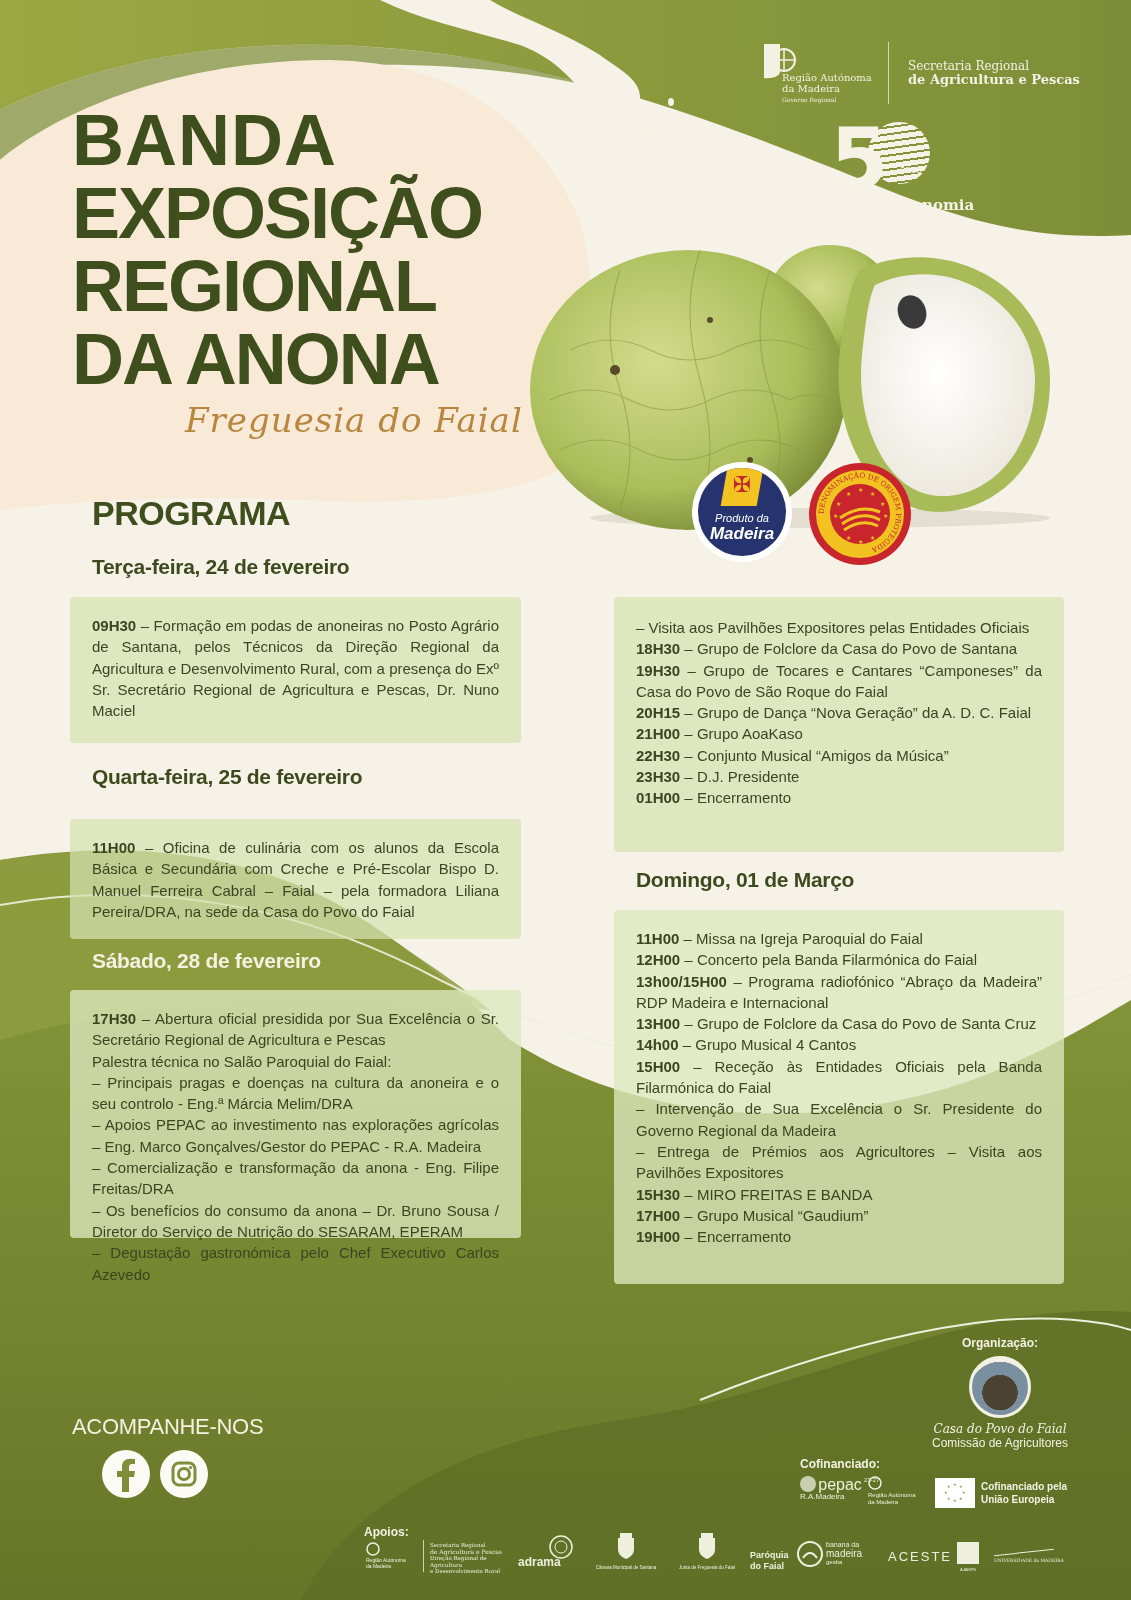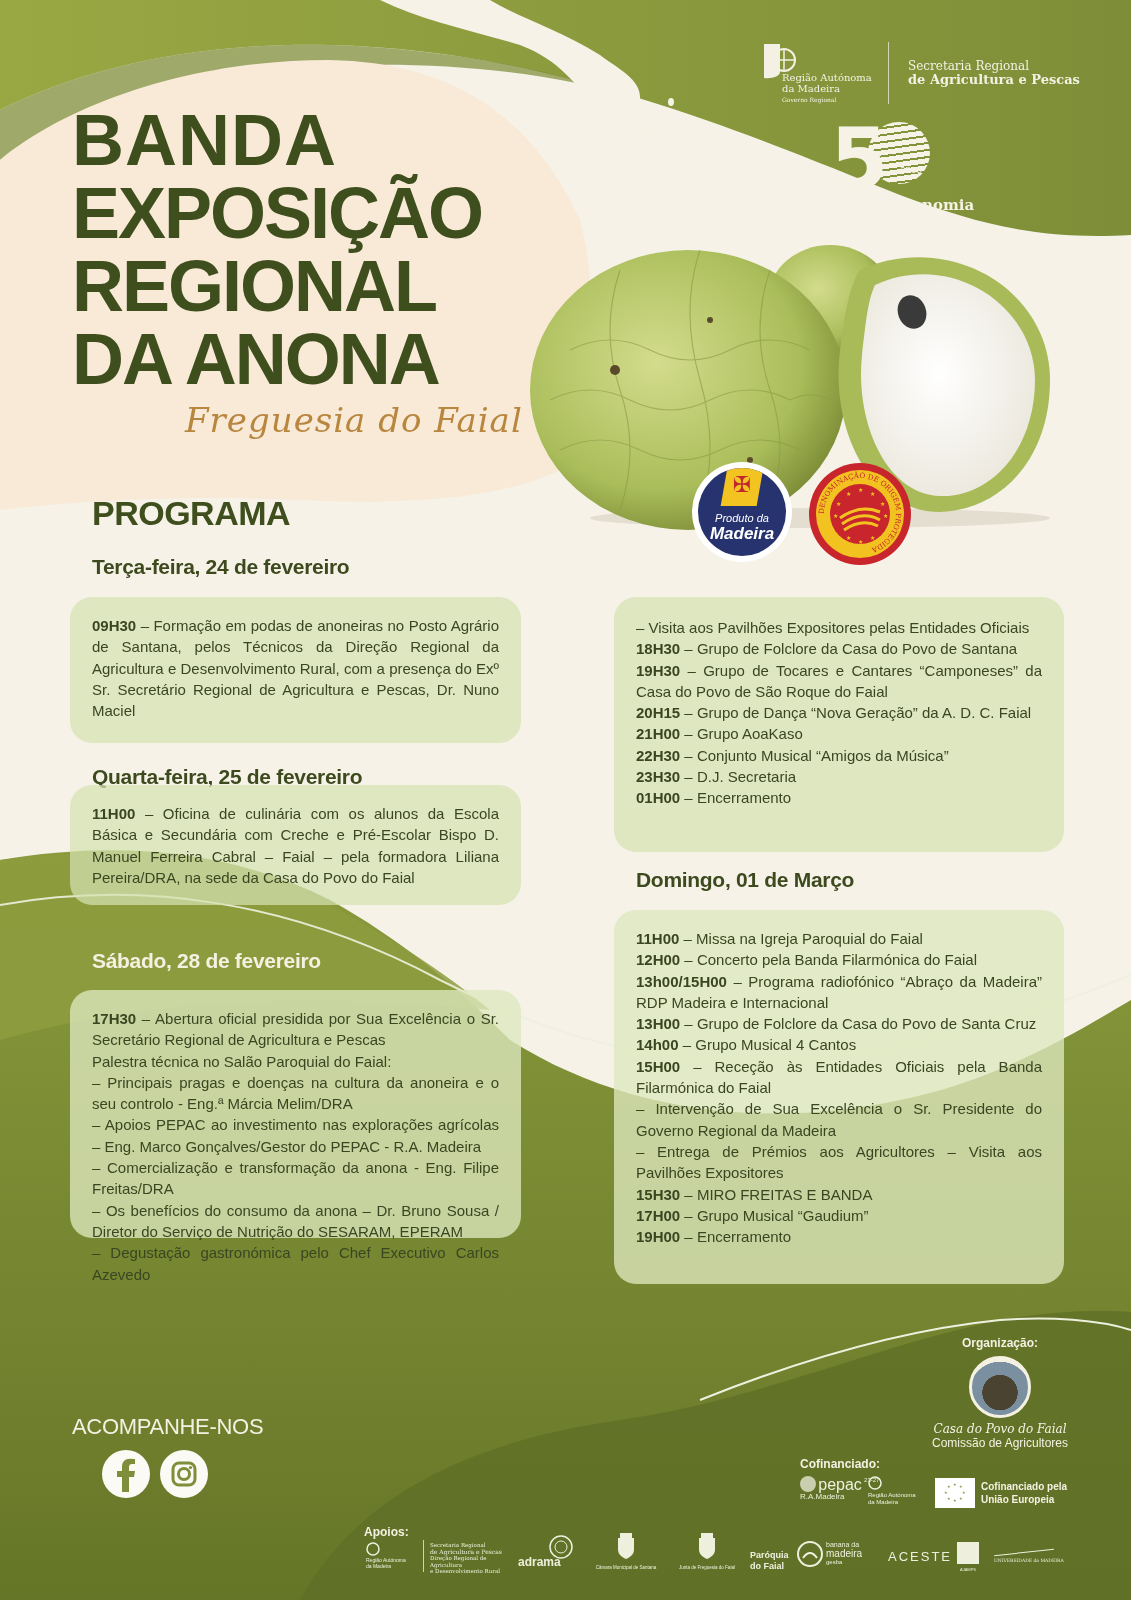--- a/index.html
+++ b/index.html
@@ -30,21 +30,21 @@
   .badge1 .in{position:absolute;left:6px;top:6px;width:88px;height:88px;border-radius:50%;background:#27336e;overflow:hidden;color:#fff;text-align:center;}
   .badge1 .flag{position:absolute;left:26px;top:0;width:36px;height:38px;background:#f2c321;transform:skewX(-10deg);}
   .badge1 .cross{position:absolute;left:33px;top:6px;width:22px;height:22px;color:#c0282d;font-size:22px;line-height:22px;font-weight:bold;}
   .badge1 .t1{position:absolute;left:0;width:88px;top:44px;font-size:11px;font-style:italic;}
   .badge1 .t2{position:absolute;left:0;width:88px;top:56px;font-size:17px;font-style:italic;font-weight:bold;}
   .badge2{left:808px;top:462px;width:104px;height:104px;}
   
   .prog-title{left:92px;top:494px;font-size:34px;font-weight:bold;color:#3f4e1d;letter-spacing:-0.5px;}
   .day{font-size:21px;font-weight:bold;color:#3d4a1e;letter-spacing:-0.3px;white-space:nowrap;}
   .day.light{color:#f4f1e2;}
-  .card{background:rgba(214,226,178,.72);border-radius:22px;box-sizing:border-box;padding:18px 22px 18px 22px;font-size:15px;line-height:21.3px;color:#3a4621;text-align:justify;}
+  .card{background:rgba(214,226,178,.72);border-radius:4px;box-sizing:border-box;padding:18px 22px 18px 22px;font-size:15px;line-height:21.3px;color:#3a4621;text-align:justify;}
   .card p{margin:0;}
   .card b{font-weight:bold;color:#3a4621;}
   .card.left{left:70px;width:451px;}
   .card.right{left:614px;width:450px;}
   .card.overgreen{background:rgba(222,232,190,.78);}
   
   .follow{left:72px;top:1414px;font-size:22px;color:#f4f1e2;letter-spacing:-0.3px;}
   .social{position:absolute;width:48px;height:48px;border-radius:50%;background:#fbfaf4;color:#7e8e3a;z-index:2;}
   
   .org{left:920px;top:1336px;width:160px;text-align:center;color:#f4f1e2;}
@@ -196,21 +196,21 @@
 </svg>
 
 <div class="layer prog-title">PROGRAMA</div>
 
 <div class="layer day" style="left:92px;top:555px;">Terça-feira, 24 de fevereiro</div>
 <div class="layer card left" style="top:597px;height:146px;">
   <p><b>09H30</b><span> – Formação em podas de anoneiras no Posto Agrário de Santana, pelos Técnicos da Direção Regional da Agricultura e Desenvolvimento Rural, com a presença do Exº Sr. Secretário Regional de  Agricultura e Pescas, Dr. Nuno Maciel</span></p>
 </div>
 
 <div class="layer day" style="left:92px;top:765px;">Quarta-feira, 25 de fevereiro</div>
-<div class="layer card left" style="top:785px;height:120px;">
+<div class="layer card left" style="top:819px;height:120px;">
   <p><b>11H00</b><span> – Oficina de culinária com os alunos da Escola Básica e Secundária com Creche e Pré-Escolar Bispo D. Manuel Ferreira Cabral – Faial – pela formadora Liliana Pereira/DRA, na sede da Casa do Povo do Faial</span></p>
 </div>
 
 <div class="layer day light" style="left:92px;top:949px;">Sábado, 28 de fevereiro</div>
 <div class="layer card left overgreen" style="top:990px;height:248px;">
   <p><b>17H30</b><span> – Abertura oficial presidida por Sua Excelência o Sr. Secretário Regional de Agricultura e Pescas</span></p>
   <p style="text-align:left;"><span>Palestra técnica no Salão Paroquial do Faial:</span></p>
   <p><span> – Principais pragas e doenças na cultura da anoneira e o seu controlo - Eng.ª Márcia Melim/DRA</span></p>
   <p><span>– Apoios PEPAC ao investimento nas explorações agrícolas – Eng. Marco Gonçalves/Gestor do PEPAC - R.A. Madeira</span></p>
   <p><span>– Comercialização e transformação da anona - Eng. Filipe Freitas/DRA</span></p>
@@ -218,21 +218,21 @@
   <p><span>– Degustação gastronómica pelo Chef Executivo Carlos Azevedo</span></p>
 </div>
 
 <div class="layer card right" style="top:597px;height:255px;text-align:left;">
   <p style="margin-top:2px;"><span>– Visita aos Pavilhões Expositores pelas Entidades Oficiais</span></p>
   <p><b>18H30</b><span> – Grupo de Folclore da Casa do Povo de  Santana</span></p>
   <p style="text-align:justify;"><b>19H30</b><span> – Grupo de Tocares e Cantares “Camponeses” da Casa do Povo de São Roque do Faial</span></p>
   <p><b>20H15</b><span> – Grupo de Dança “Nova Geração” da A. D. C. Faial</span></p>
   <p><b>21H00</b><span> – Grupo AoaKaso</span></p>
   <p><b>22H30</b><span> – Conjunto Musical “Amigos da Música”</span></p>
-  <p><b>23H30</b><span> – D.J. Secretaria</span></p>
+  <p><b>23H30</b><span> – D.J. Presidente</span></p>
   <p><b>01H00</b><span> – Encerramento</span></p>
 </div>
 
 <div class="layer day" style="left:636px;top:868px;">Domingo, 01 de Março</div>
 <div class="layer card right overgreen" style="top:910px;height:374px;">
   <p><b>11H00</b><span> – Missa na Igreja Paroquial do Faial</span></p>
   <p><b>12H00</b><span> – Concerto pela Banda Filarmónica do Faial</span></p>
   <p><b>13h00/15H00</b><span> – Programa radiofónico “Abraço da Madeira” RDP Madeira e Internacional</span></p>
   <p style="text-align:left;"><b>13H00</b><span> – Grupo de Folclore da Casa do Povo de Santa Cruz</span></p>
   <p><b>14h00</b><span> – Grupo Musical 4 Cantos</span></p>

